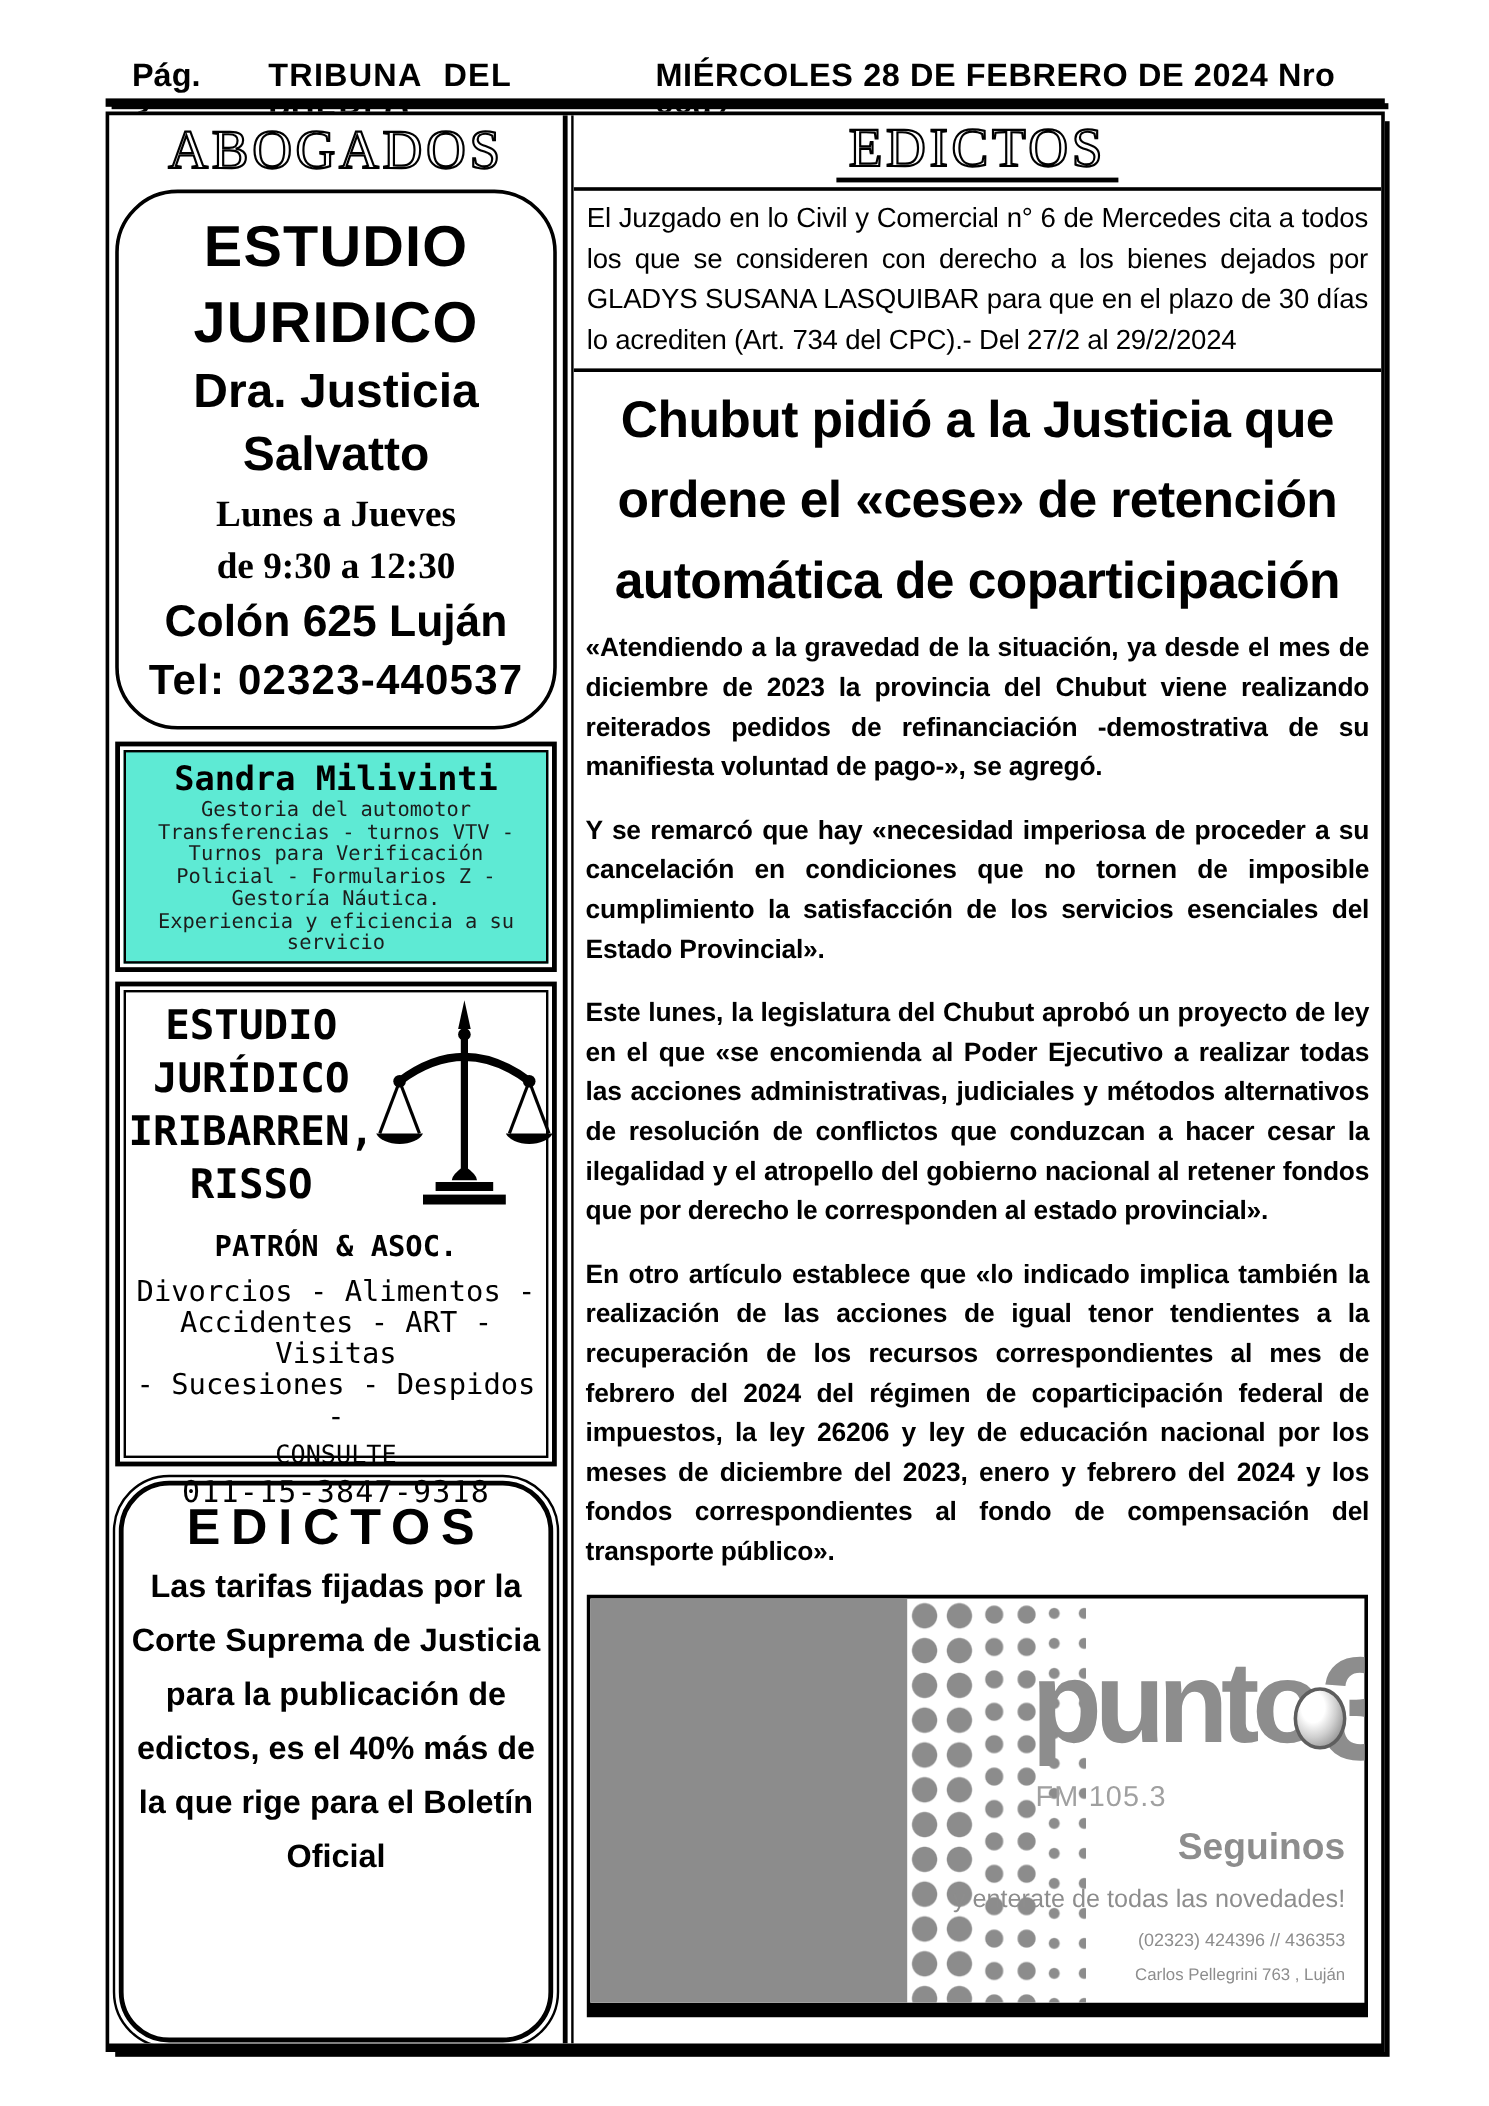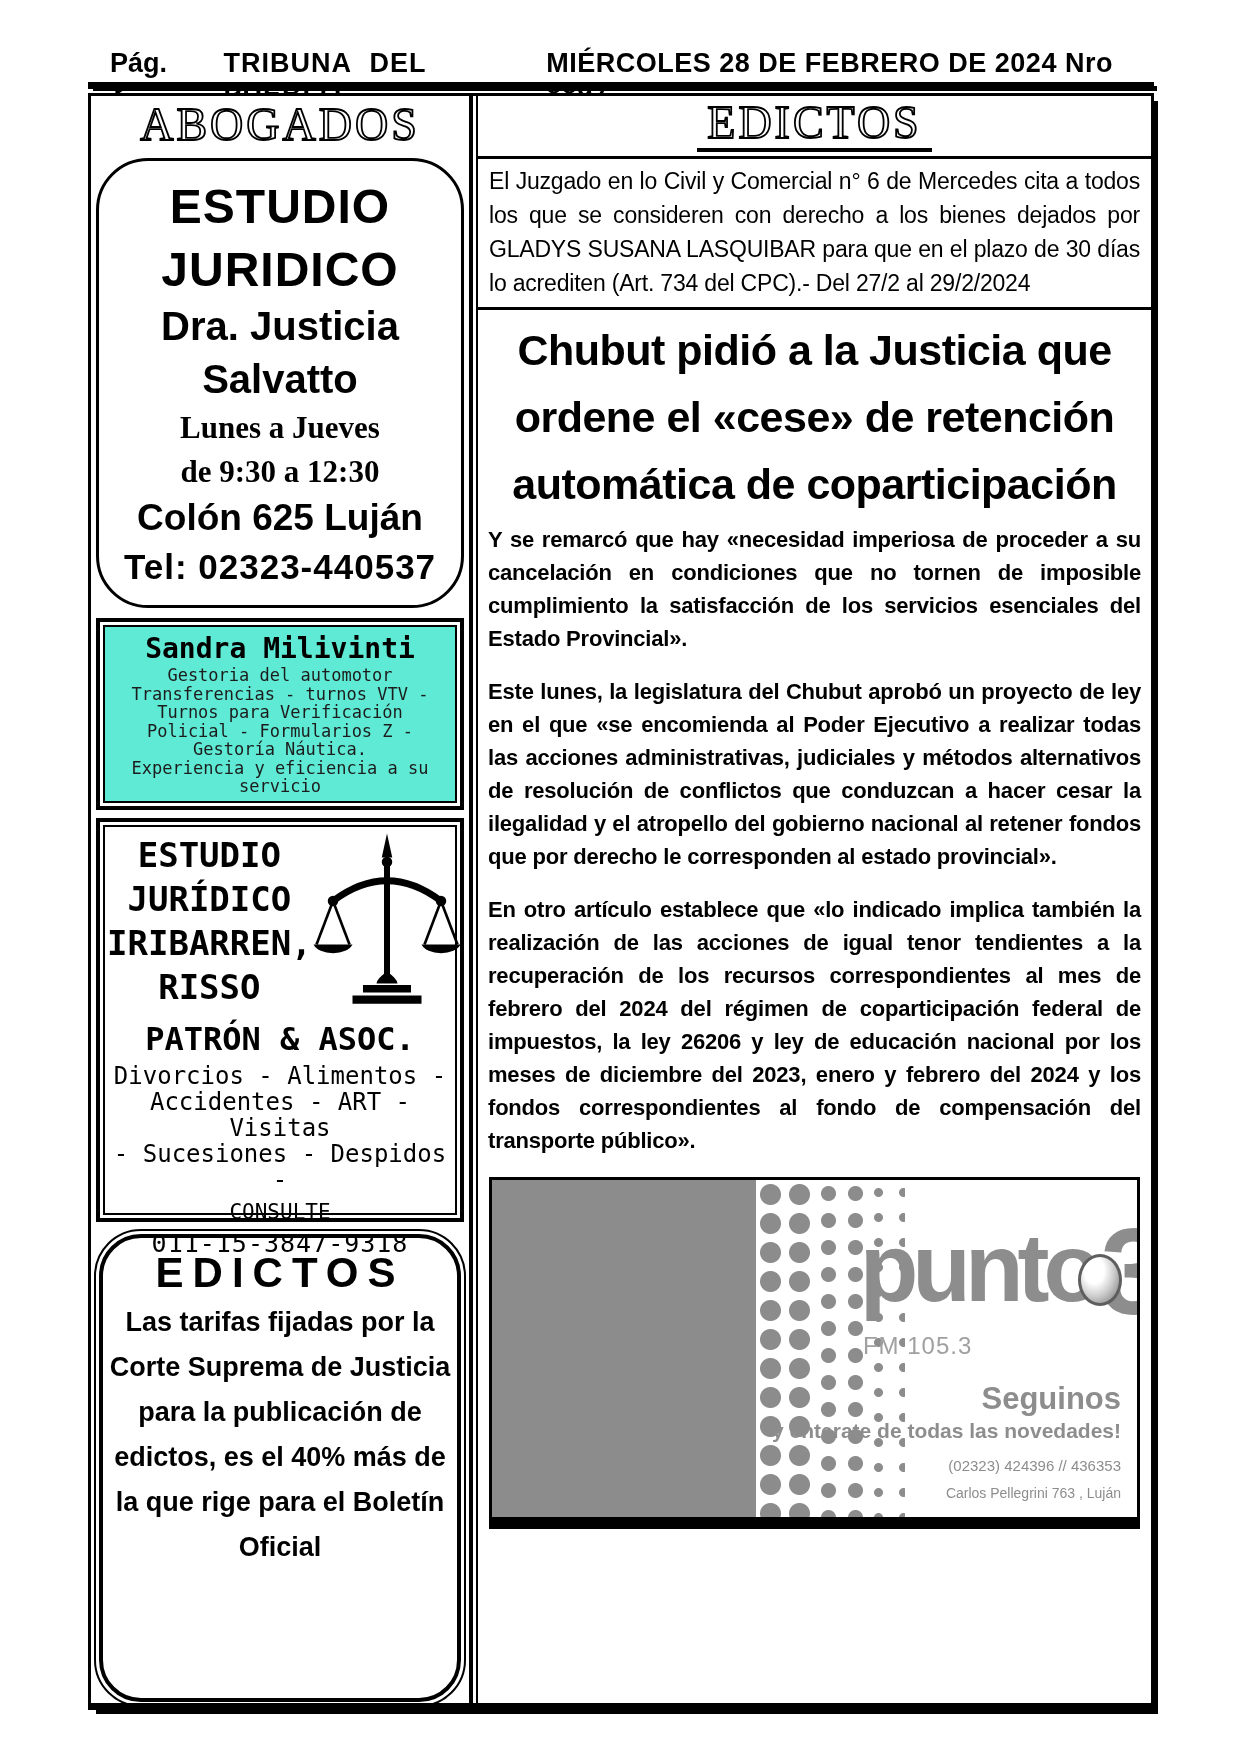--- a/index.html
+++ b/index.html
@@ -61,21 +61,21 @@
   }
   .mv-name  { font-size:28px; font-weight:bold; line-height:34px; }
   .mv-line  { font-size:17px; line-height:18.5px; color:#1c1c1c; }
   .mv-phone { font-size:19px; margin-top:7px; }
 
   .ad-iribarren { margin-top:8px; height:404px; }
   .ad-iribarren .inner { font-family:"DejaVu Sans Mono", monospace; text-align:center; padding:4px 2px; }
   .ir-top { display:flex; align-items:flex-start; }
   .ir-titles { flex:1; font-size:34px; font-weight:bold; line-height:44px; white-space:nowrap; text-align:center; padding-top:2px; }
   .ir-scales { width:150px; flex:none; margin-right:4px; }
-  .ir-patron { font-size:32px; font-weight:bold; line-height:40px; margin-top:2px; }
+  .ir-patron { font-size:24px; font-weight:bold; line-height:40px; margin-top:2px; }
   .ir-services { font-size:24px; line-height:26px; margin-top:4px; }
   .ir-consult { font-size:21px; margin-top:7px; }
   .ir-phone { font-size:25px; margin-top:5px; letter-spacing:1px; }
 
   .ad-edictos-left {
     margin-top:12px; margin-left:3px; margin-right:3px; height:468px;
     border:4px solid #000; border-radius:42px; outline:2px solid #000; outline-offset:3px;
     text-align:center; padding:10px 6px; overflow:hidden;
   }
   .el-title { font-size:42px; font-weight:bold; letter-spacing:9px; line-height:50px; }
@@ -111,21 +111,21 @@
   .p3-logo .word { font-size:96px; line-height:96px; letter-spacing:-6px; }
   .p3-logo .num  { font-size:122px; line-height:104px; margin-left:4px; }
   .p3-sphere {
     position:absolute; left:218px; top:34px; width:44px; height:52px; border-radius:50%;
     background:radial-gradient(ellipse at 35% 30%, #ffffff 0 28%, #cfcfcf 55%, #6f6f6f 100%);
     border:3px solid #5e5e5e;
   }
   .p3-fm { position:absolute; left:57.5%; top:152px; color:#a0a0a0; font-size:24px; letter-spacing:1px; }
   .p3-right { position:absolute; right:16px; bottom:16px; text-align:right; color:#8d8d8d; }
   .p3-follow { font-size:31px; font-weight:bold; }
-  .p3-tag    { font-size:21px; font-weight:bold; margin-top:2px; }
+  .p3-tag    { font-size:21px; font-weight:normal; margin-top:14px; }
   .p3-phones { font-size:15px; margin-top:14px; }
   .p3-addr   { font-size:14px; margin-top:11px; }
 </style>
 </head>
 <body>
 
 <div class="page">
 
   <div class="masthead">
     <div class="mh-left">
@@ -218,20 +218,21 @@
       <div class="section-title">
         <span class="engraved underlined">EDICTOS</span>
       </div>
       <div class="hrule"></div>
 
       <p class="legal">El Juzgado en lo Civil y Comercial n° 6 de Mercedes cita a todos los que se consideren con derecho a los bienes dejados por GLADYS SUSANA LASQUIBAR para que en el plazo de 30 días lo acrediten (Art. 734 del CPC).- Del 27/2 al 29/2/2024</p>
       <div class="hrule"></div>
 
       <h1 class="headline">Chubut pidió a la Justicia que ordene el «cese» de retención automática de coparticipación</h1>
 
+      <p class="body-p">«Atendiendo a la gravedad de la situación, ya desde el mes de diciembre de 2023 la provincia del Chubut viene realizando reiterados pedidos de refinanciación -demostrativa de su manifiesta voluntad de pago-», se agregó.</p>
       <p class="body-p">Y se remarcó que hay «necesidad imperiosa de proceder a su cancelación en condiciones que no tornen de imposible cumplimiento la satisfacción de los servicios esenciales del Estado Provincial».</p>
       <p class="body-p">Este lunes, la legislatura del Chubut aprobó un proyecto de ley en el que «se encomienda al Poder Ejecutivo a realizar todas las acciones administrativas, judiciales y métodos alternativos de resolución de conflictos que conduzcan a hacer cesar la ilegalidad y el atropello del gobierno nacional al retener fondos que por derecho le corresponden al estado provincial».</p>
       <p class="body-p">En otro artículo establece que «lo indicado implica también la realización de las acciones de igual tenor tendientes a la recuperación de los recursos correspondientes al mes de febrero del 2024 del régimen de coparticipación federal de impuestos, la ley 26206 y ley de educación nacional por los meses de diciembre del 2023, enero y febrero del 2024 y los fondos correspondientes al fondo de compensación del transporte público».</p>
 
       <div class="punto3">
         <div class="p3-gray"></div>
         <div class="p3-dots d1"></div>
         <div class="p3-dots d2"></div>
         <div class="p3-dots d3"></div>
         <div class="p3-logo">

